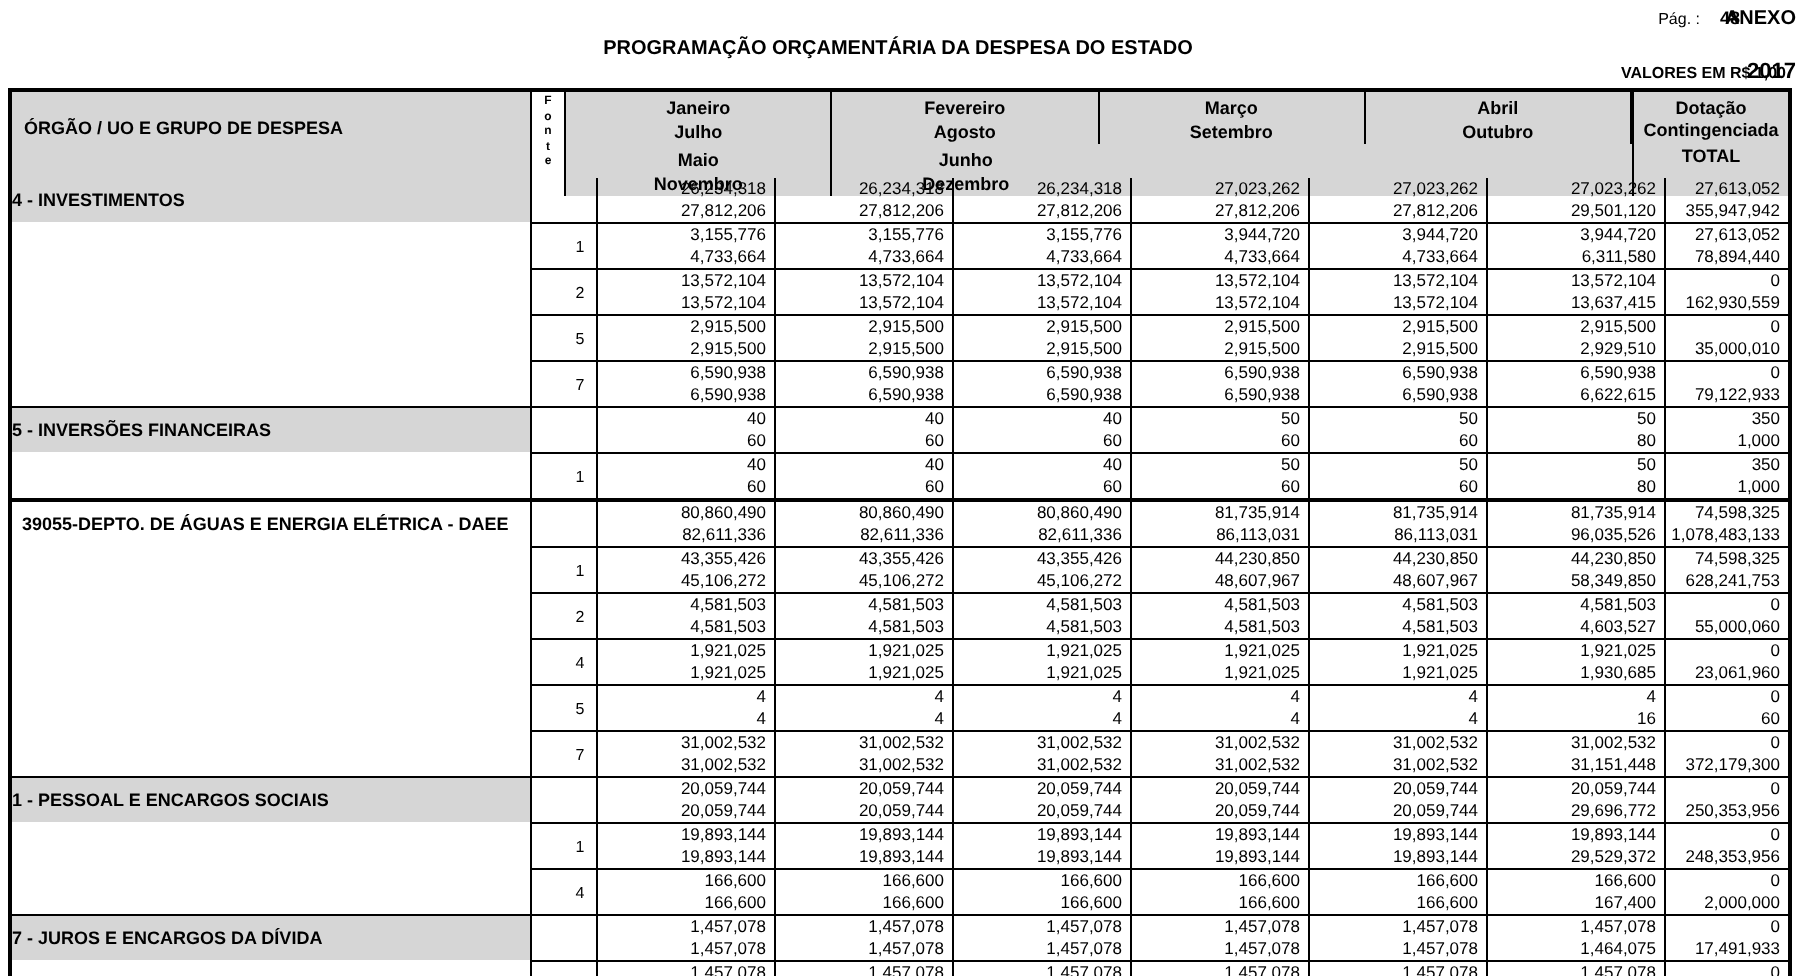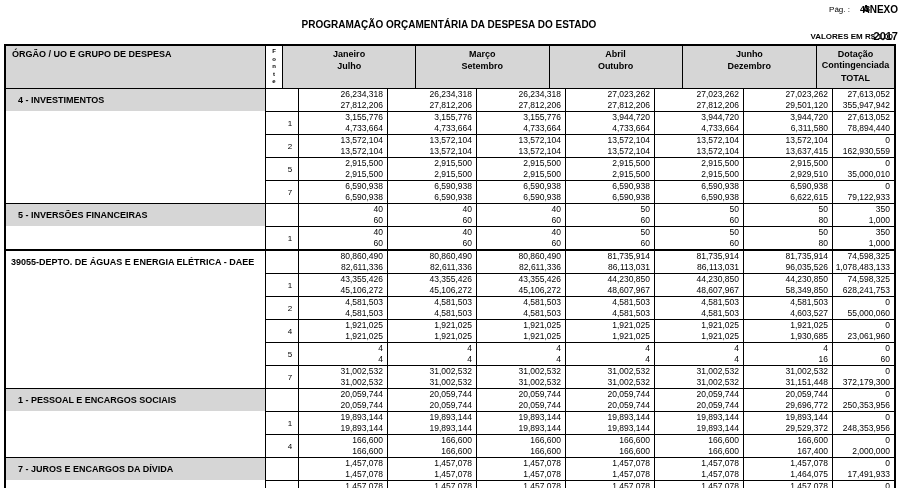--- a/index.html
+++ b/index.html
@@ -15,36 +15,36 @@
   .year{position:absolute;top:30px;left:0;width:100%;text-align:right;font-size:11px;font-weight:bold;}
   .values-note{position:absolute;top:32px;right:5px;font-size:8px;font-weight:bold;}
 
   .table{
     position:absolute;left:4px;top:44px;width:888px;
     border:2px solid #000;border-top-width:2px;
     font-size:8.5px;
   }
   
   .thead{display:grid;grid-template-columns:260px 17px repeat(6,89px) 1fr;height:42px;}
-  .th-orgao{background:#d6d6d6;border-right:1px solid #000;font-weight:bold;font-size:9px;padding:3px 0 0 6px;}
+  .th-orgao{background:#d6d6d6;border-right:1px solid #000;font-weight:bold;font-size:9px;padding:13px 0 0 6px;}
   .th-fonte{background:#fff;border-right:1px solid #000;display:flex;flex-direction:column;align-items:center;justify-content:flex-start;padding-top:2px;font-size:6px;font-weight:bold;line-height:7.5px;}
   .th-quotas-wrap{grid-column:3 / span 6;display:flex;flex-direction:column;background:#d6d6d6;border-right:1px solid #000;}
   .th-quotas-title{height:13px;border-bottom:1px solid #000;text-align:center;font-weight:bold;font-size:9px;line-height:13px;}
   .th-months{flex:1;display:grid;grid-template-columns:repeat(4,1fr);}
   .th-month{border-right:1px solid #000;text-align:center;font-weight:bold;font-size:9px;line-height:12px;padding-top:2px;}
   .th-month:last-child{border-right:none;}
   .th-total{background:#d6d6d6;text-align:center;font-weight:bold;font-size:9px;line-height:11px;padding-top:3px;}
   .th-total .t3{margin-top:2px;}
 
   
   .section{display:grid;grid-template-columns:260px 1fr;border-top:1px solid #000;}
   .section.org{border-top:2px solid #000;}
   .label-col{border-right:1px solid #000;background:#fff;}
   .section-label{height:22px;display:flex;align-items:center;font-weight:bold;font-size:9px;}
-  .section-label.grey{background:#d6d6d6;padding-left:12px;}
+  .section-label.grey{background:#d6d6d6;}
   .section-label.org-label{background:#fff;padding-left:5px;}
   .vrow{display:grid;grid-template-columns:17px repeat(6,89px) 1fr;height:22px;padding-left:16px;}
   .vrow + .vrow{border-top:1px solid #000;}
   .cell{border-right:1px solid #000;overflow:hidden;}
   .cell:last-child{border-right:none;}
   .fonte-cell{display:flex;align-items:center;justify-content:center;font-size:8px;}
   .num .ln{display:block;text-align:right;padding-right:4px;line-height:11px;height:11px;}
 </style>
 </head>
 <body>
@@ -69,26 +69,34 @@
       <span>t</span>
       <span>e</span>
     </div>
     <div class="th-quotas-wrap">
       <div class="th-months">
         <div class="th-month">
             <div>Janeiro</div>
             <div>Julho</div>
           </div>
         <div class="th-month">
+            <div>Fevereiro</div>
+            <div>Agosto</div>
+          </div>
+        <div class="th-month">
             <div>Março</div>
             <div>Setembro</div>
           </div>
         <div class="th-month">
             <div>Abril</div>
             <div>Outubro</div>
+          </div>
+        <div class="th-month">
+            <div>Maio</div>
+            <div>Novembro</div>
           </div>
         <div class="th-month">
             <div>Junho</div>
             <div>Dezembro</div>
           </div>
       </div>
     </div>
     <div class="th-total">
       <div>Dotação</div>
       <div>Contingenciada</div>

